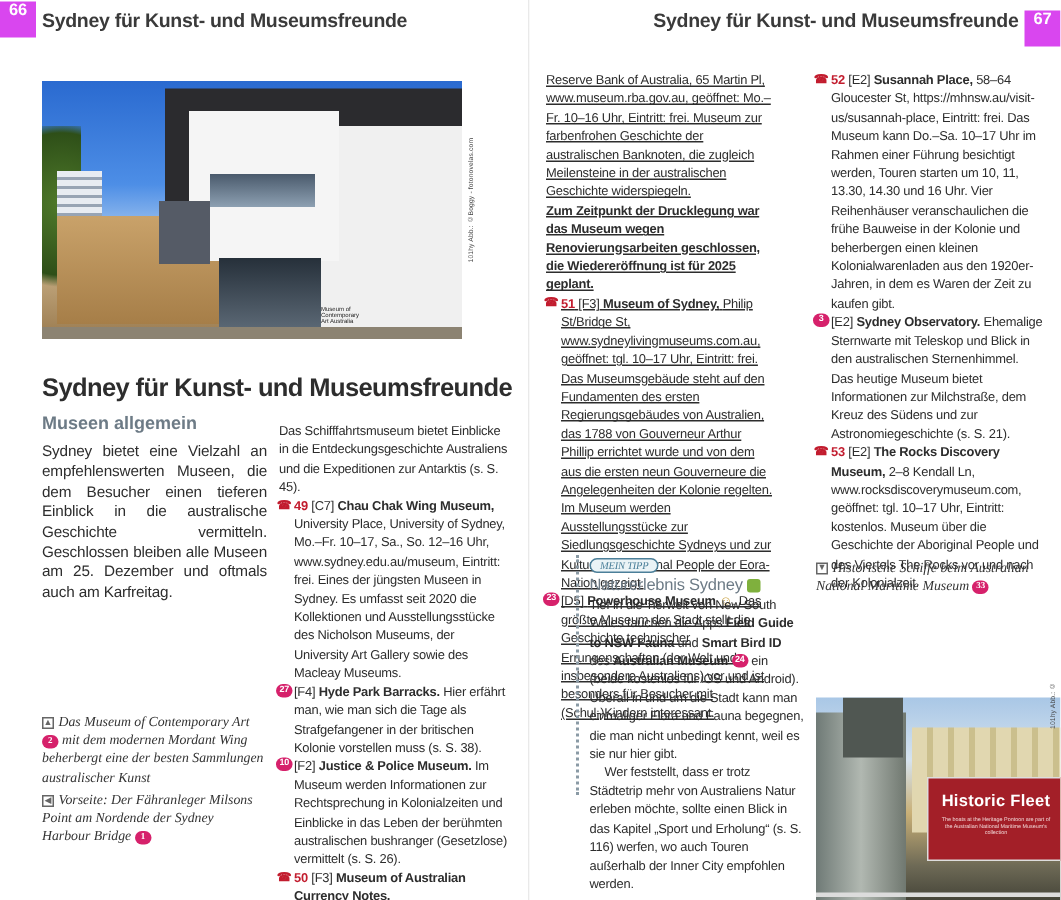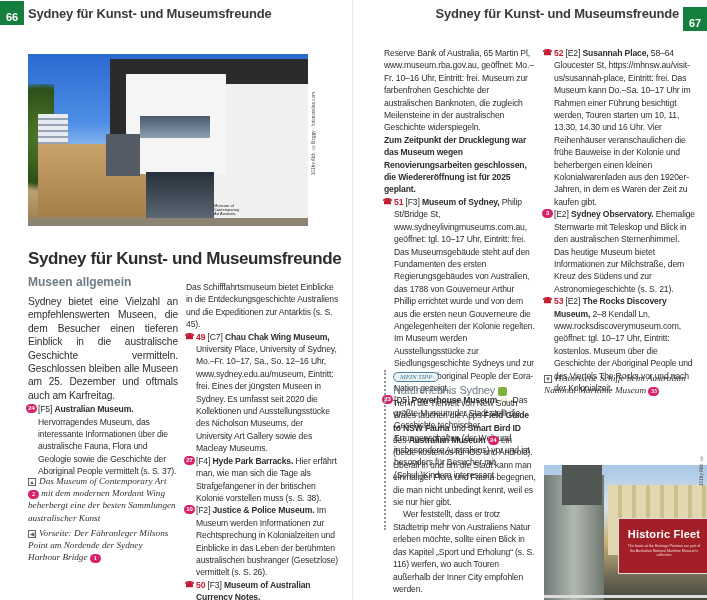--- a/index.html
+++ b/index.html
@@ -7,21 +7,21 @@
   body { position: relative; font-family: "Liberation Sans", sans-serif; color: #2a2a2a; }
 
   .page { position: absolute; top: 0; height: 600px; background: #fff; }
   .page-left { left: 0; width: 353px; }
   .page-right { left: 353px; width: 354px; }
   .gutter { position: absolute; left: 352px; top: 0; width: 2px; height: 600px; background: linear-gradient(to right, #e6e6e6, #fafafa); }
 
   .header { position: absolute; top: 0; height: 26px; display: flex; align-items: center; font-size: 13px; font-weight: bold; color: #3a3a3a; letter-spacing: -0.2px; }
   .header-left { left: 0; }
   .header-right { right: 0; }
-  .pageno { background: #15803d; color: #fff; width: 24px; height: 24px; display: flex; align-items: flex-end; justify-content: center; font-size: 11px; font-weight: bold; padding-bottom: 2px; }
+  .pageno { background: #d946ef; color: #fff; width: 24px; height: 24px; display: flex; align-items: flex-end; justify-content: center; font-size: 11px; font-weight: bold; padding-bottom: 12px; }
   .header-left .pageno { margin-right: 4px; }
   .header-right .pageno { margin-left: 4px; margin-top: 12px; }
 
   .photo-mca { position: absolute; left: 28px; top: 54px; width: 280px; height: 172px; overflow: hidden;
     background: linear-gradient(180deg, #2a6ad0 0%, #4d8ee6 40%, #9cc1ee 58%, #c9b087 70%, #9a7a4e 100%); }
   .mca-building-old { position: absolute; left: 10px; top: 90px; width: 140px; height: 72px; background: linear-gradient(#c9a26a, #a67e48); }
   .mca-tower { position: absolute; left: 10px; top: 60px; width: 30px; height: 60px; background: repeating-linear-gradient(#e8ecf2 0 4px, #98a4b4 4px 6px); }
   .mca-dark { position: absolute; left: 82px; top: 5px; width: 200px; height: 90px; background: #2b2b2e; }
   .mca-white1 { position: absolute; left: 98px; top: 20px; width: 100px; height: 100px; background: #f5f5f5; }
   .mca-white2 { position: absolute; left: 180px; top: 30px; width: 100px; height: 142px; background: #f0f0f0; }
@@ -88,26 +88,20 @@
     <div class="mca-ground"></div>
   </div>
   <div class="credit credit-1">101hy Abb.: ©Boggy - fotonovelas.com</div>
 
   <div class="section-title">Sydney für Kunst- und Museumsfreunde</div>
   <div class="subheading">Museen allgemein</div>
 
   <div class="col" style="left:28px; top:295px; width:150px;">
     <p class="intro">Sydney bietet eine Vielzahl an empfehlenswerten Museen, die dem Besucher einen tieferen Einblick in die australische Geschichte vermitteln. Geschlossen bleiben alle Museen am 25. Dezember und oftmals auch am Karfreitag.</p>
 
-    <div class="entry" style="margin-top:1px;">
-      <span class="bullet">24</span>
-      <span>[F5]</span>
-      <span class="b">Australian Museum.</span>
-      <span>Hervorragendes Museum, das interessante Informationen über die australische Fauna, Flora und Geologie sowie die Geschichte der Aboriginal People vermittelt (s. S. 37).</span>
-    </div>
   </div>
 
   <div class="col" style="left:28px; top:472px; width:150px; height:40px; overflow:hidden;"></div>
 
   <div class="caption" style="position:absolute; left:28px; top:475px; width:148px;">
     <span class="cap-icon">▲</span><span>Das Museum of Contemporary Art</span>
     <span class="inline-badge">2</span>
     <span>mit dem modernen Mordant Wing beherbergt eine der besten Sammlungen australischer Kunst</span>
   </div>
   <div class="caption" style="position:absolute; left:28px; top:527px; width:148px;">
@@ -147,21 +141,21 @@
 
 <div class="gutter"></div>
 
 <div class="page page-right">
   <div class="header header-right">
     <span>Sydney für Kunst- und Museumsfreunde</span>
     <span class="pageno">67</span>
   </div>
 </div>
 
-<div class="col" style="left:384px; top:47px; width:152px;">
+<div class="col" style="left:364px; top:47px; width:152px;text-decoration:underline;">
   <p>Reserve Bank of Australia, 65 Martin Pl, www.museum.rba.gov.au, geöffnet: Mo.–Fr. 10–16 Uhr, Eintritt: frei. Museum zur farbenfrohen Geschichte der australischen Banknoten, die zugleich Meilensteine in der australischen Geschichte widerspiegeln.</p>
   <p class="b">Zum Zeitpunkt der Drucklegung war das Museum wegen Renovierungsarbeiten geschlossen, die Wiedereröffnung ist für 2025 geplant.</p>
   <div class="entry">
     <span class="bullet phone" style="background:none;color:#c21c2e;">☎</span>
     <span class="num-red">51</span>
     <span>[F3]</span>
     <span class="b">Museum of Sydney,</span>
     <span>Philip St/Bridge St, www.sydneylivingmuseums.com.au, geöffnet: tgl. 10–17 Uhr, Eintritt: frei. Das Museumsgebäude steht auf den Fundamenten des ersten Regierungsgebäudes von Australien, das 1788 von Gouverneur Arthur Phillip errichtet wurde und von dem aus die ersten neun Gouverneure die Angelegenheiten der Kolonie regelten. Im Museum werden Ausstellungsstücke zur Siedlungsgeschichte Sydneys und zur Kultur der Aboriginal People der Eora-Nation gezeigt.</span>
   </div>
   <div class="entry">

